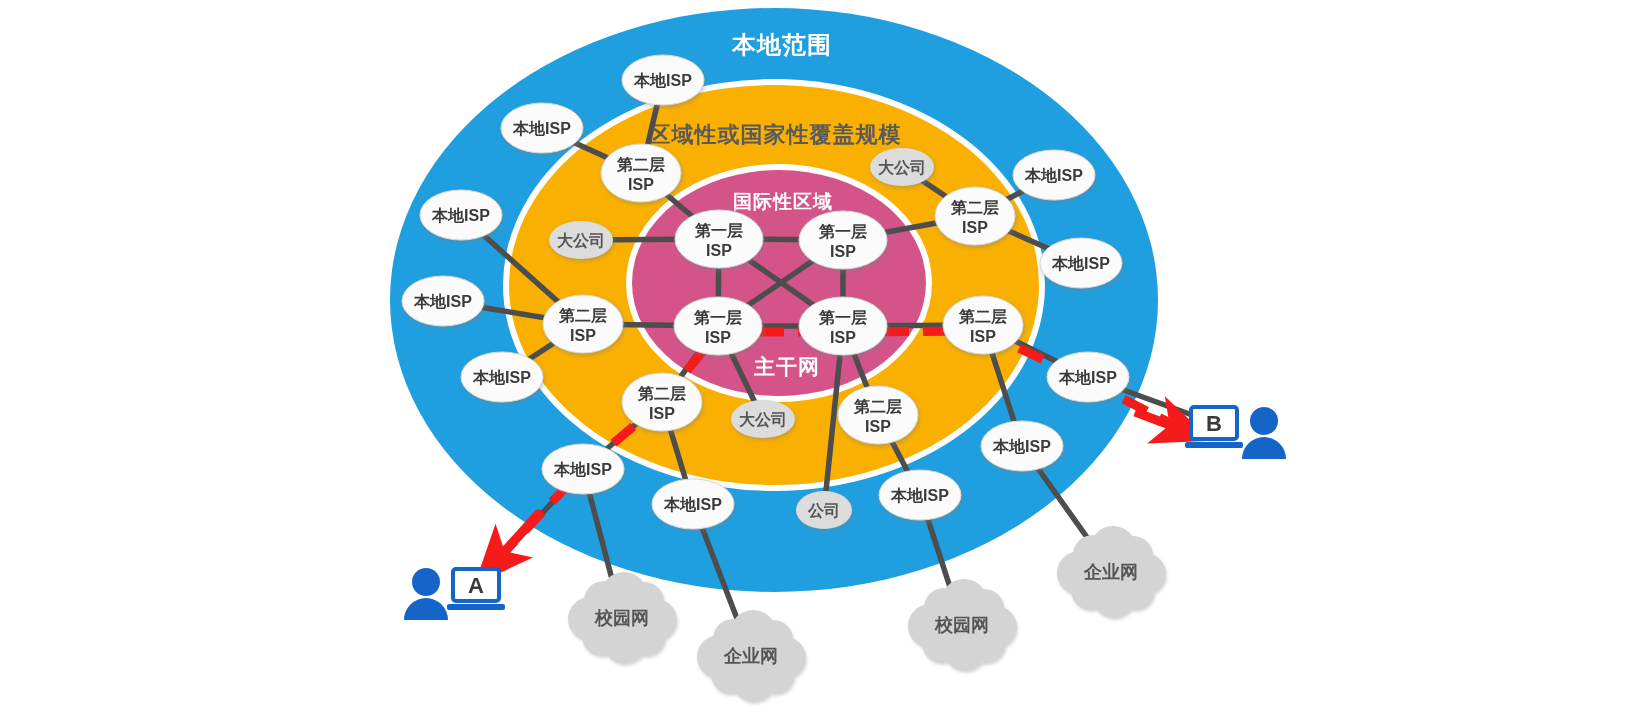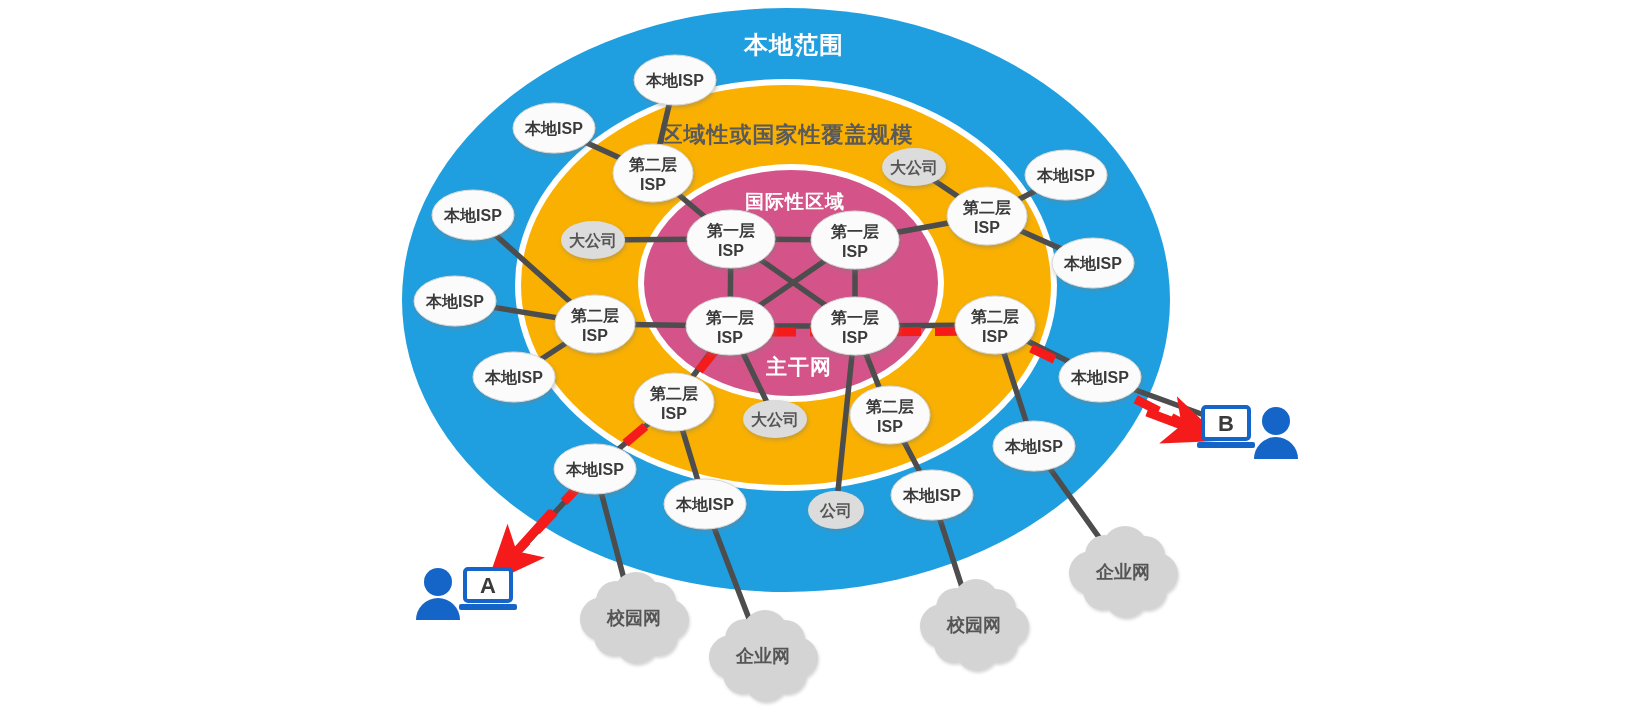--- a/index.html
+++ b/index.html
@@ -9,21 +9,20 @@
   }
   body {
     font-family: "Liberation Sans", "DejaVu Sans", sans-serif;
   }
   #stage {
     position: relative;
     width: 1312px;
     height: 721px;
     background: #ffffff;
     overflow: hidden;
-    margin-left: 12px;
   }
   #diagram {
     position: absolute;
     left: 0;
     top: 0;
     width: 1647px;
     height: 721px;
   }
   .ring-label {
     font-weight: bold;

